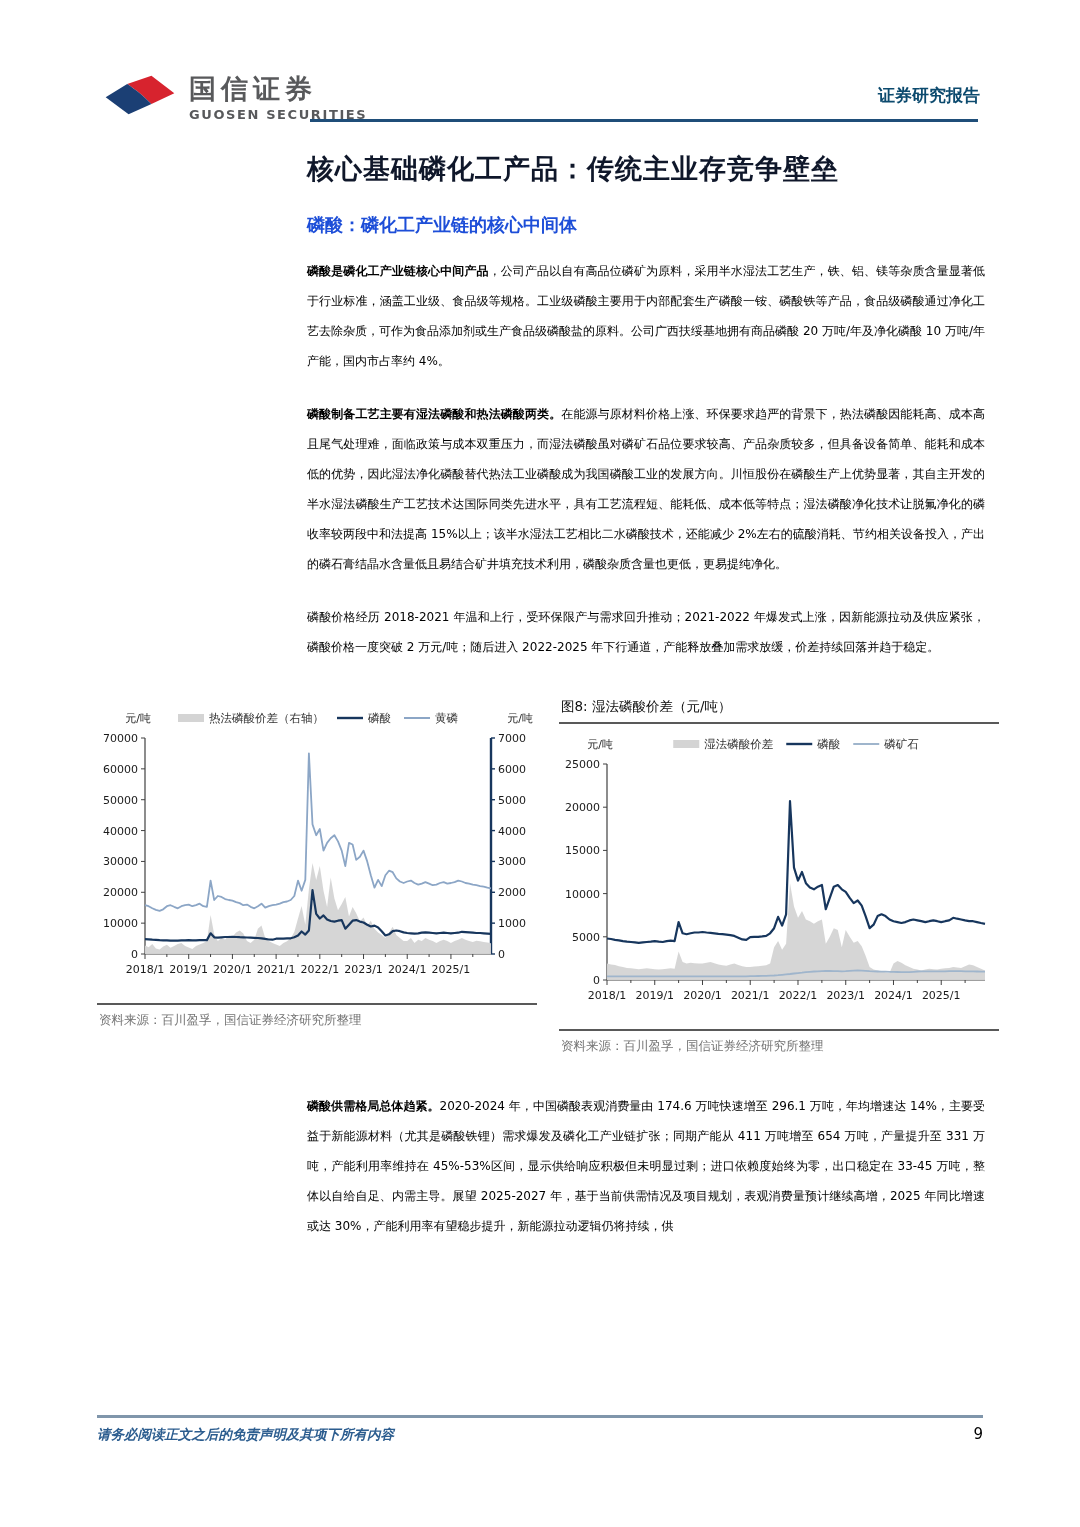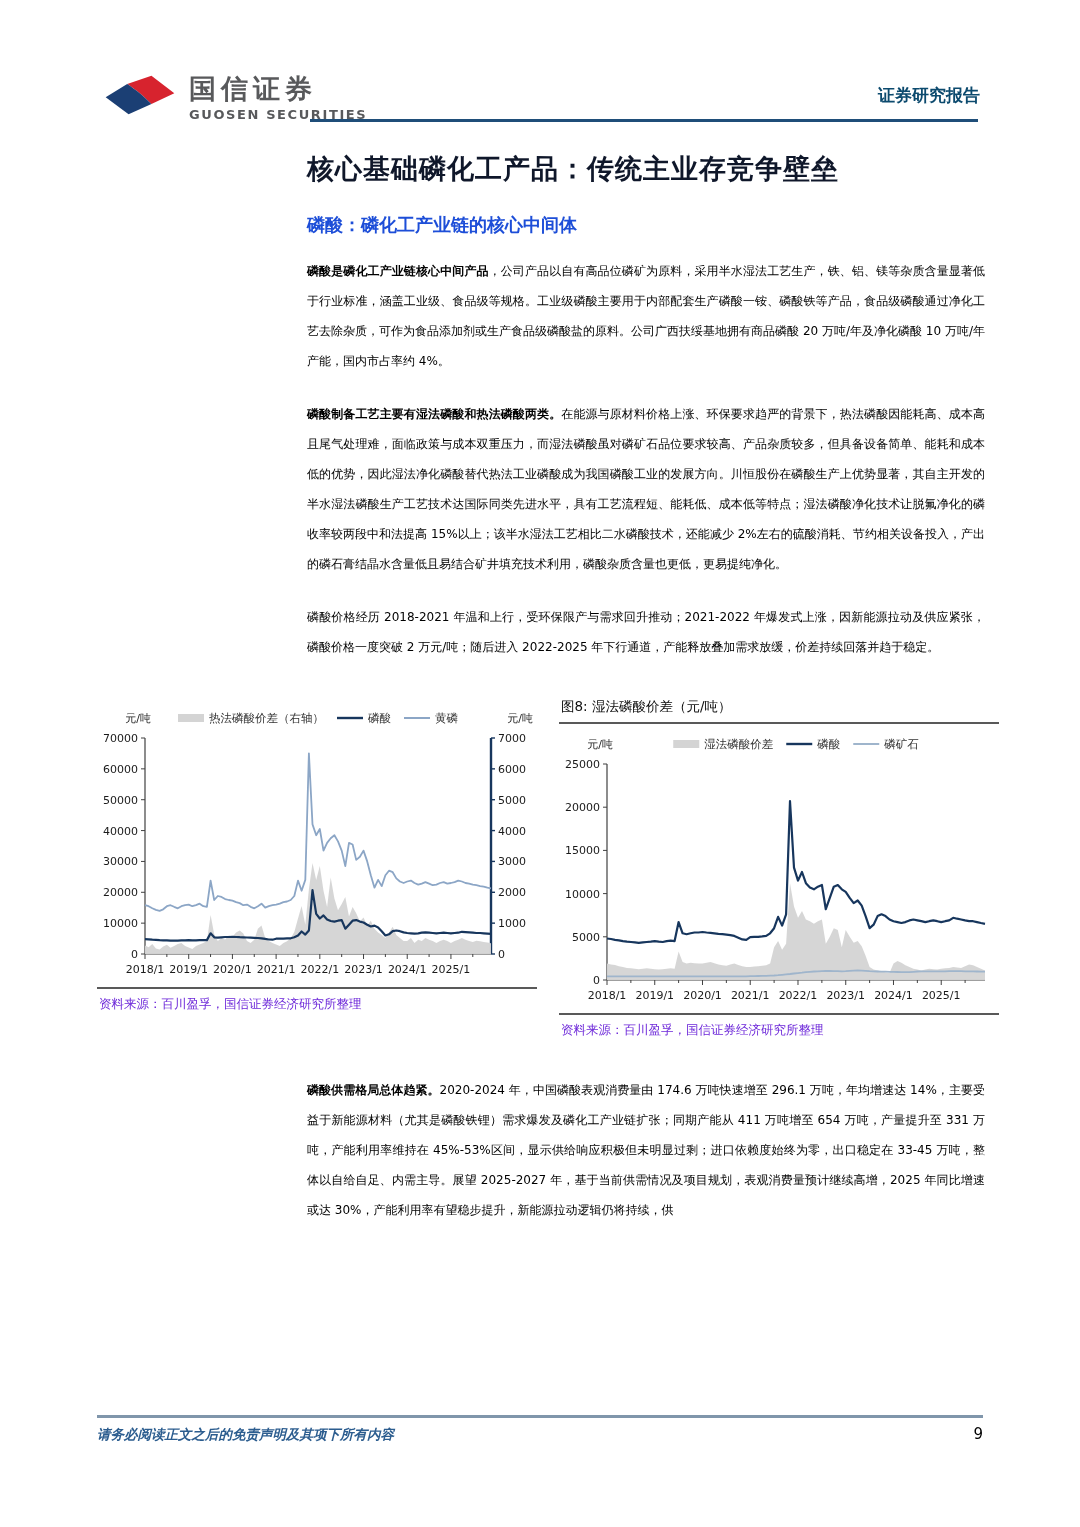--- a/index.html
+++ b/index.html
@@ -18,21 +18,21 @@
   .content{margin-left:307px;width:678px;}
   h1.doc-title{margin:152px 0 0;padding-top:0;font-size:27px;line-height:34px;font-weight:800;color:#0f172a;letter-spacing:1px;}
   h2.doc-subtitle{margin:27px 0 19px;font-size:18px;font-weight:800;color:#1d4ed8;}
   p.body-p{margin:0 0 23px;font-size:12px;line-height:30px;text-align:justify;color:#000;}
   p.body-p .lead{font-weight:800;}
   
   .figures{margin:36px 0 0 97px;width:898px;display:flex;gap:22px;}
   .figure{width:440px;}
   .fig-title{font-size:13.5px;color:#0d0d0d;padding:0 0 6px 2px;border-bottom:2px solid #595959;}
   .fig-chart{margin-top:10px;}
-  .fig-source{border-top:2px solid #595959;margin-top:0;padding:7px 0 0 2px;font-size:12.5px;color:#6d28d9;}
+  .fig-source{border-top:2px solid #595959;margin-top:16px;padding:7px 0 0 2px;font-size:12.5px;color:#737373;}
   
   .footer{position:absolute;left:97px;right:97px;top:1415px;border-top:3px solid #8096ab;
           padding-top:7px;display:flex;justify-content:space-between;align-items:baseline;}
   .footer-disclaimer{font-style:italic;font-size:13.5px;color:#2c5d8f;font-weight:600;}
   .footer-page{font-size:15px;color:#000;}
   svg text{font-family:"DejaVu Sans","Liberation Sans",sans-serif;}
 </style>
 </head>
 <body>
 

